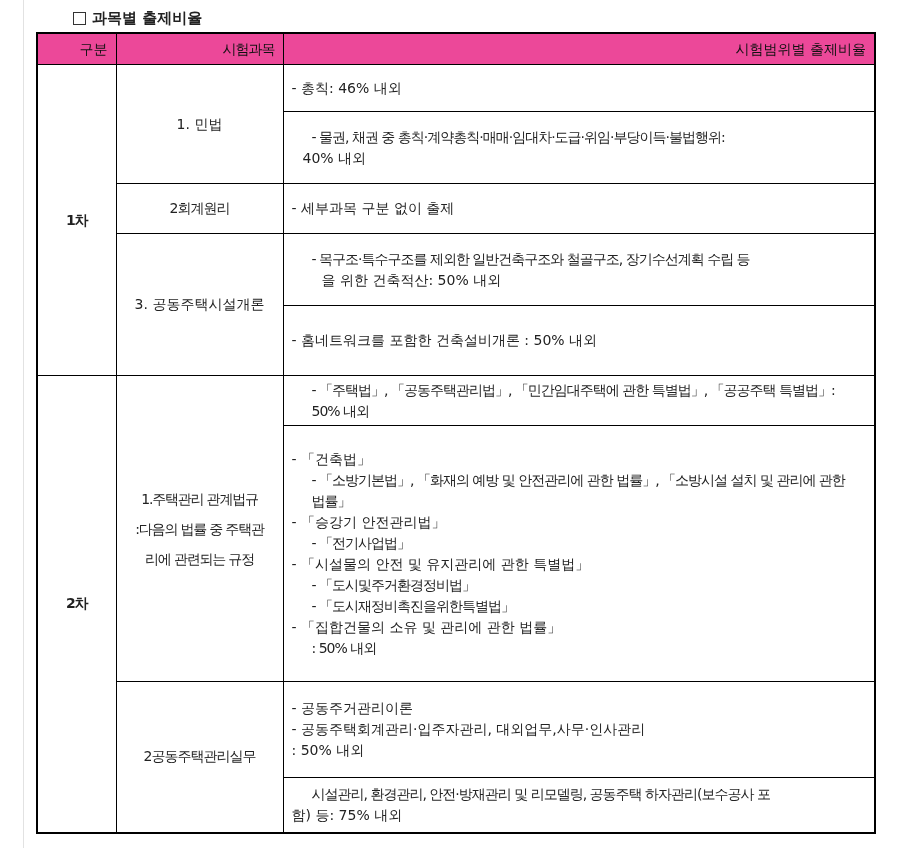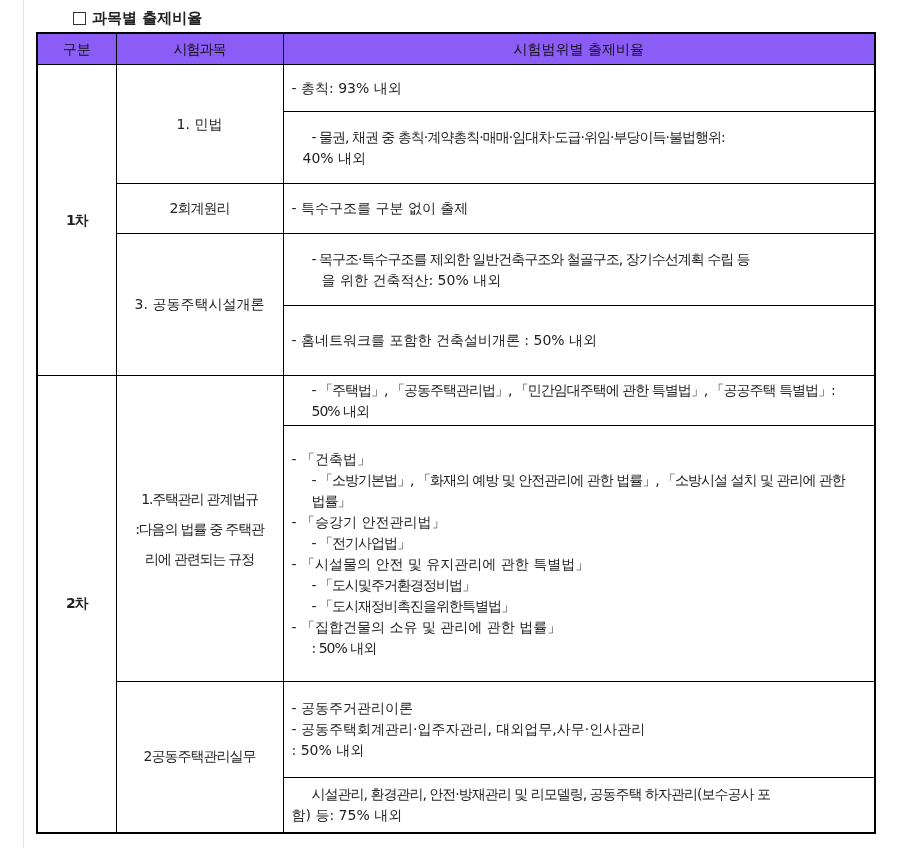--- a/index.html
+++ b/index.html
@@ -28,23 +28,23 @@
     table-layout: fixed;
   }
   table.ratio th, table.ratio td {
     border: 1px solid #000;
     font-size: 14px;
     line-height: 21px;
     vertical-align: middle;
     padding: 0 8px;
   }
   table.ratio th {
-    background: #8b5cf6;
+    background: #ec4899;
     font-weight: normal;
-    text-align: center;
+    text-align: right;
     height: 30px;
     color: #111;
   }
   td.round {
     text-align: center; font-weight: bold; letter-spacing: -1px;
   }
   td.subject { text-align: center; padding-left: 8px; }
   td.subject.bold { font-weight: normal; letter-spacing: -1.2px; line-height: 30px; }
   td.subject.tight { letter-spacing: -1px; }
   td.range { padding-left: 7px; }
@@ -75,33 +75,33 @@
       <th class="condensed">시험과목</th>
       <th>시험범위별 출제비율</th>
     </tr>
   </thead>
   <tbody>
 
     <tr style="height:47px">
       <td class="round" rowspan="5">1차</td>
       <td class="subject" rowspan="2">1. 민법</td>
       <td class="range">
-        <span class="line">- 총칙: 93% 내외</span>
+        <span class="line">- 총칙: 46% 내외</span>
       </td>
     </tr>
     <tr style="height:72px">
       <td class="range">
         <span class="line condensed">- 물권, 채권 중 총칙·계약총칙·매매·임대차·도급·위임·부당이득·불법행위:</span>
         <span class="line hang">40% 내외</span>
       </td>
     </tr>
     <tr style="height:50px">
       <td class="subject tight">2회계원리</td>
       <td class="range">
-        <span class="line">- 특수구조를 구분 없이 출제</span>
+        <span class="line">- 세부과목 구분 없이 출제</span>
       </td>
     </tr>
     <tr style="height:72px">
       <td class="subject" rowspan="2">3. 공동주택시설개론</td>
       <td class="range">
         <span class="line condensed">- 목구조·특수구조를 제외한 일반건축구조와 철골구조, 장기수선계획 수립 등</span>
         <span class="line indent">을 위한 건축적산: 50% 내외</span>
       </td>
     </tr>
     <tr style="height:70px">

